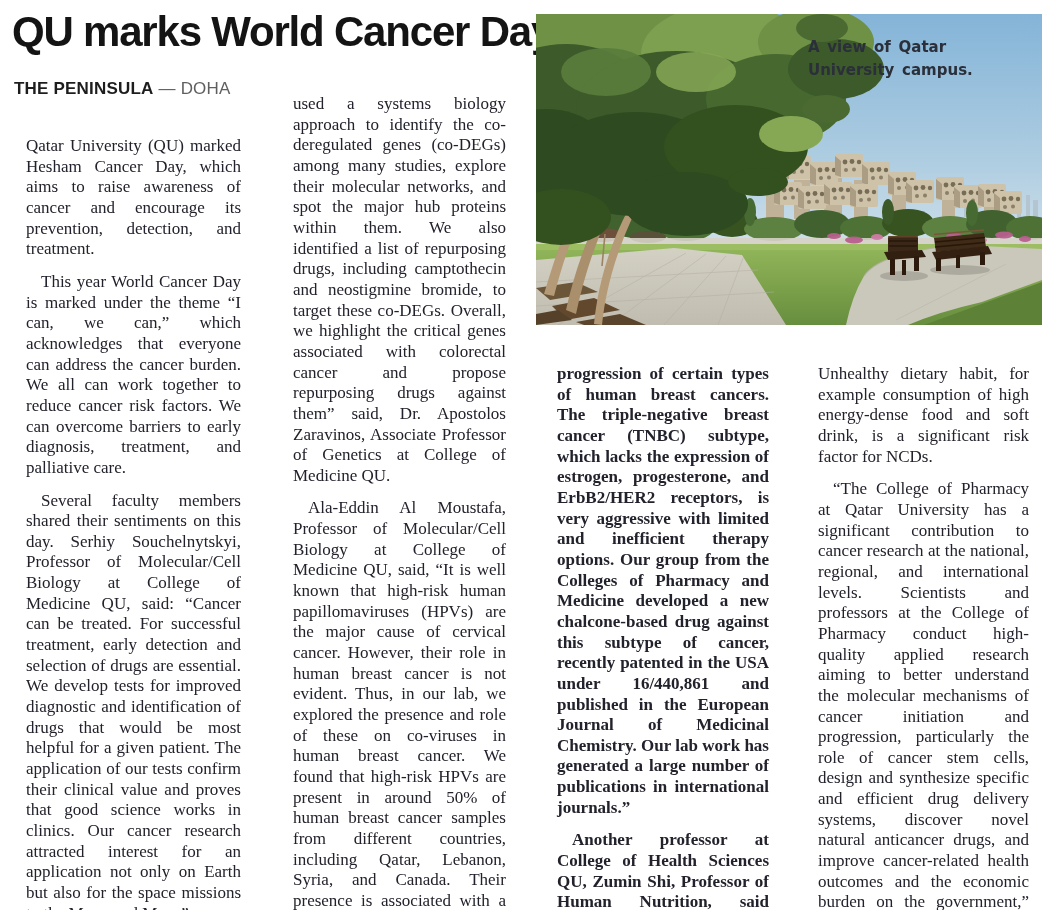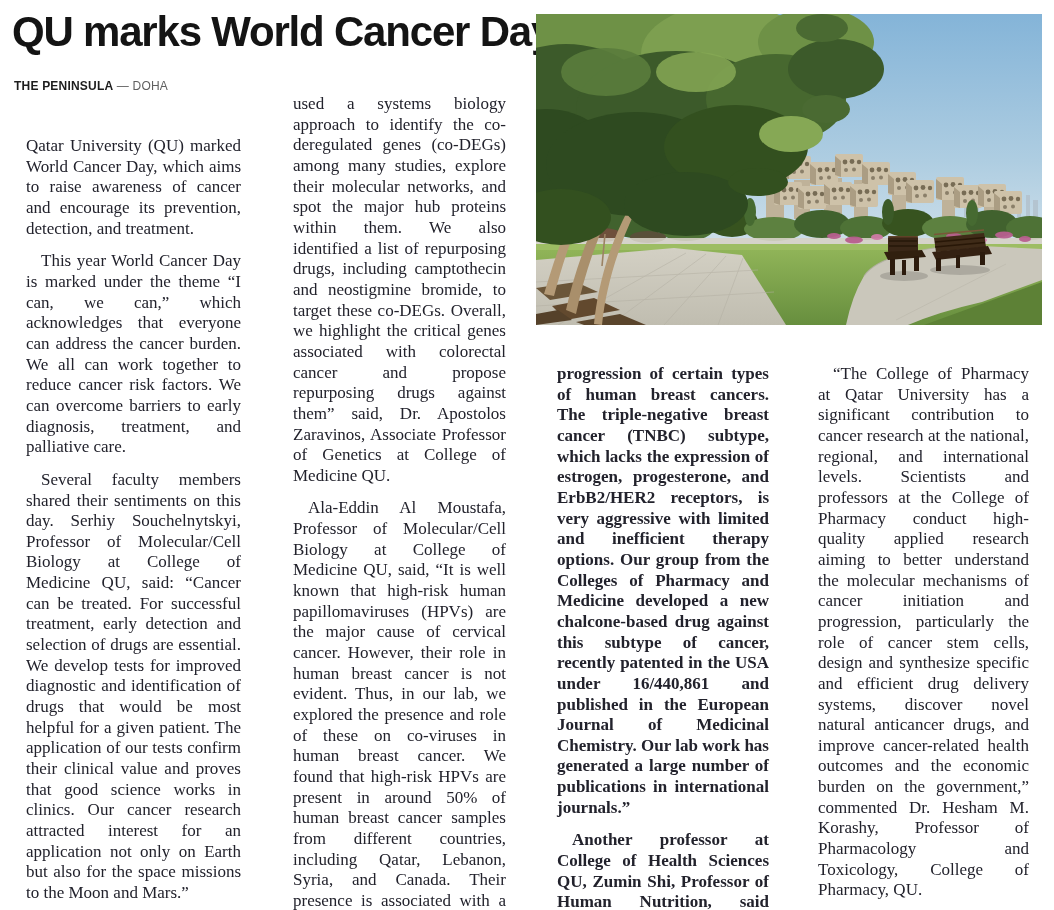--- a/index.html
+++ b/index.html
@@ -19,21 +19,21 @@
     --flower:#b85f8e;
   }
   *{margin:0;padding:0;box-sizing:border-box;}
   html,body{background:#fff;}
   .page{position:relative;width:1054px;height:910px;background:#fff;overflow:hidden;
         font-family:"Liberation Serif",serif;}
   .headline{position:absolute;left:12px;top:8px;width:520px;
         font-family:"Liberation Sans",sans-serif;font-weight:bold;font-size:42px;
         letter-spacing:-1.2px;color:var(--headline-text);white-space:nowrap;}
   .byline{position:absolute;left:14px;top:79px;font-family:"Liberation Sans",sans-serif;
-        font-size:12px;letter-spacing:.2px;color:#222;}
+        font-size:17px;letter-spacing:.2px;color:#222;}
   .byline .src{font-weight:bold;color:#1d1d1d;}
   .byline .loc{color:var(--byline-muted);}
   .col{position:absolute;overflow:hidden;font-size:17px;line-height:20.65px;
         text-align:justify;color:var(--body-text);}
   .col p{margin:12px;}
   .col p.indent{text-indent:15px;}
   .col1{left:14px;top:124px;width:239px;height:786px;}
   .col2{left:281px;top:82px;width:237px;height:828px;}
   .col3{left:545px;top:352px;width:236px;height:558px;font-weight:bold;}
   .col4{left:806px;top:352px;width:235px;height:558px;}
@@ -57,34 +57,35 @@
 <div class="page">
 
   <h1 class="headline">QU marks World Cancer Day</h1>
 
   <div class="byline">
     <span class="src">THE PENINSULA</span>
     <span class="loc"><span>—</span> <span>DOHA</span></span>
   </div>
 
   <div class="col col1">
-      <p>Qatar University (QU) marked World Cancer Day, which aims to raise awareness of cancer and encourage its prevention, detection, and treatment.</p>
+      <p>Qatar University (QU) marked Hesham Cancer Day, which aims to raise awareness of cancer and encourage its prevention, detection, and treatment.</p>
       <p class="indent">This year World Cancer Day is marked under the theme “I can, we can,” which acknowledges that everyone can address the cancer burden. We all can work together to reduce cancer risk factors. We can overcome barriers to early diagnosis, treatment, and palliative care.</p>
       <p class="indent">Several faculty members shared their sentiments on this day. Serhiy Souchelnytskyi, Professor of Molecular/Cell Biology at College of Medicine QU, said: “Cancer can be treated. For successful treatment, early detection and selection of drugs are essential. We develop tests for improved diagnostic and identification of drugs that would be most helpful for a given patient. The application of our tests confirm their clinical value and proves that good science works in clinics. Our cancer research attracted interest for an application not only on Earth but also for the space missions to the Moon and Mars.”</p>
     </div>
   <div class="col col2">
       <p>used a systems biology approach to identify the co-deregulated genes (co-DEGs) among many studies, explore their molecular networks, and spot the major hub proteins within them. We also identified a list of repurposing drugs, including camptothecin and neostigmine bromide, to target these co-DEGs. Overall, we highlight the critical genes associated with colorectal cancer and propose repurposing drugs against them” said, Dr. Apostolos Zaravinos, Associate Professor of Genetics at College of Medicine QU.</p>
       <p class="indent">Ala-Eddin Al Moustafa, Professor of Molecular/Cell Biology at College of Medicine QU, said, “It is well known that high-risk human papillomaviruses (HPVs) are the major cause of cervical cancer. However, their role in human breast cancer is not evident. Thus, in our lab, we explored the presence and role of these on co-viruses in human breast cancer. We found that high-risk HPVs are present in around 50% of human breast cancer samples from different countries, including Qatar, Lebanon, Syria, and Canada. Their presence is associated with a high-grade tumour phenotype.</p>
       <p class="indent">“Thus, our studies suggest that HPVs vaccines can be used to proves the development or</p>
     </div>
   <div class="col col3">
       <p>progression of certain types of human breast cancers. The triple-negative breast cancer (TNBC) subtype, which lacks the expression of estrogen, progesterone, and ErbB2/HER2 receptors, is very aggressive with limited and inefficient therapy options. Our group from the Colleges of Pharmacy and Medicine developed a new chalcone-based drug against this subtype of cancer, recently patented in the USA under 16/440,861 and published in the European Journal of Medicinal Chemistry. Our lab work has generated a large number of publications in international journals.”</p>
       <p class="indent">Another professor at College of Health Sciences QU, Zumin Shi, Professor of Human Nutrition, said Qatar has a high given of non-communicable chronic diseases (NCDs), including diabetes and cancer.</p>
     </div>
   <div class="col col4">
+      <p>Unhealthy dietary habit, for example consumption of high energy-dense food and soft drink, is a significant risk factor for NCDs.</p>
       <p class="indent">“The College of Pharmacy at Qatar University has a significant contribution to cancer research at the national, regional, and international levels. Scientists and professors at the College of Pharmacy conduct high-quality applied research aiming to better understand the molecular mechanisms of cancer initiation and progression, particularly the role of cancer stem cells, design and synthesize specific and efficient drug delivery systems, discover novel natural anticancer drugs, and improve cancer-related health outcomes and the economic burden on the government,” commented Dr. Hesham M. Korashy, Professor of Pharmacology and Toxicology, College of Pharmacy, QU.</p>
     </div>
 
   <figure class="photo">
     <svg viewBox="0 0 506 311" xmlns="http://www.w3.org/2000/svg">
       <defs>
         <linearGradient id="skyG" x1="0" y1="0" x2="0" y2="1">
           <stop offset="0" stop-color="#84b4d8"></stop>
           <stop offset="0.62" stop-color="#aecde1"></stop>
           <stop offset="1" stop-color="#cfe0ea"></stop>
@@ -263,15 +264,16 @@
         <ellipse cx="25" cy="203" rx="50" ry="28" fill="#33501f"></ellipse>
         <ellipse cx="150" cy="190" rx="62" ry="32" class="f-fol-d"></ellipse>
         <ellipse cx="255" cy="120" rx="32" ry="18" fill="#86a855"></ellipse>
         <ellipse cx="160" cy="58" rx="40" ry="20" fill="#86a855" opacity="0.85"></ellipse>
         <ellipse cx="70" cy="58" rx="45" ry="24" fill="#5a7c3c" opacity="0.9"></ellipse>
         <ellipse cx="290" cy="95" rx="24" ry="14" fill="#4a6a32"></ellipse>
         <ellipse cx="286" cy="14" rx="26" ry="14" fill="#4a6a32"></ellipse>
         <ellipse cx="222" cy="168" rx="30" ry="14" fill="#33501f"></ellipse>
       </g>
     </svg>
+    <figcaption class="caption">A view of Qatar University campus.</figcaption>
   </figure>
 
 </div>
 
 </body></html>

